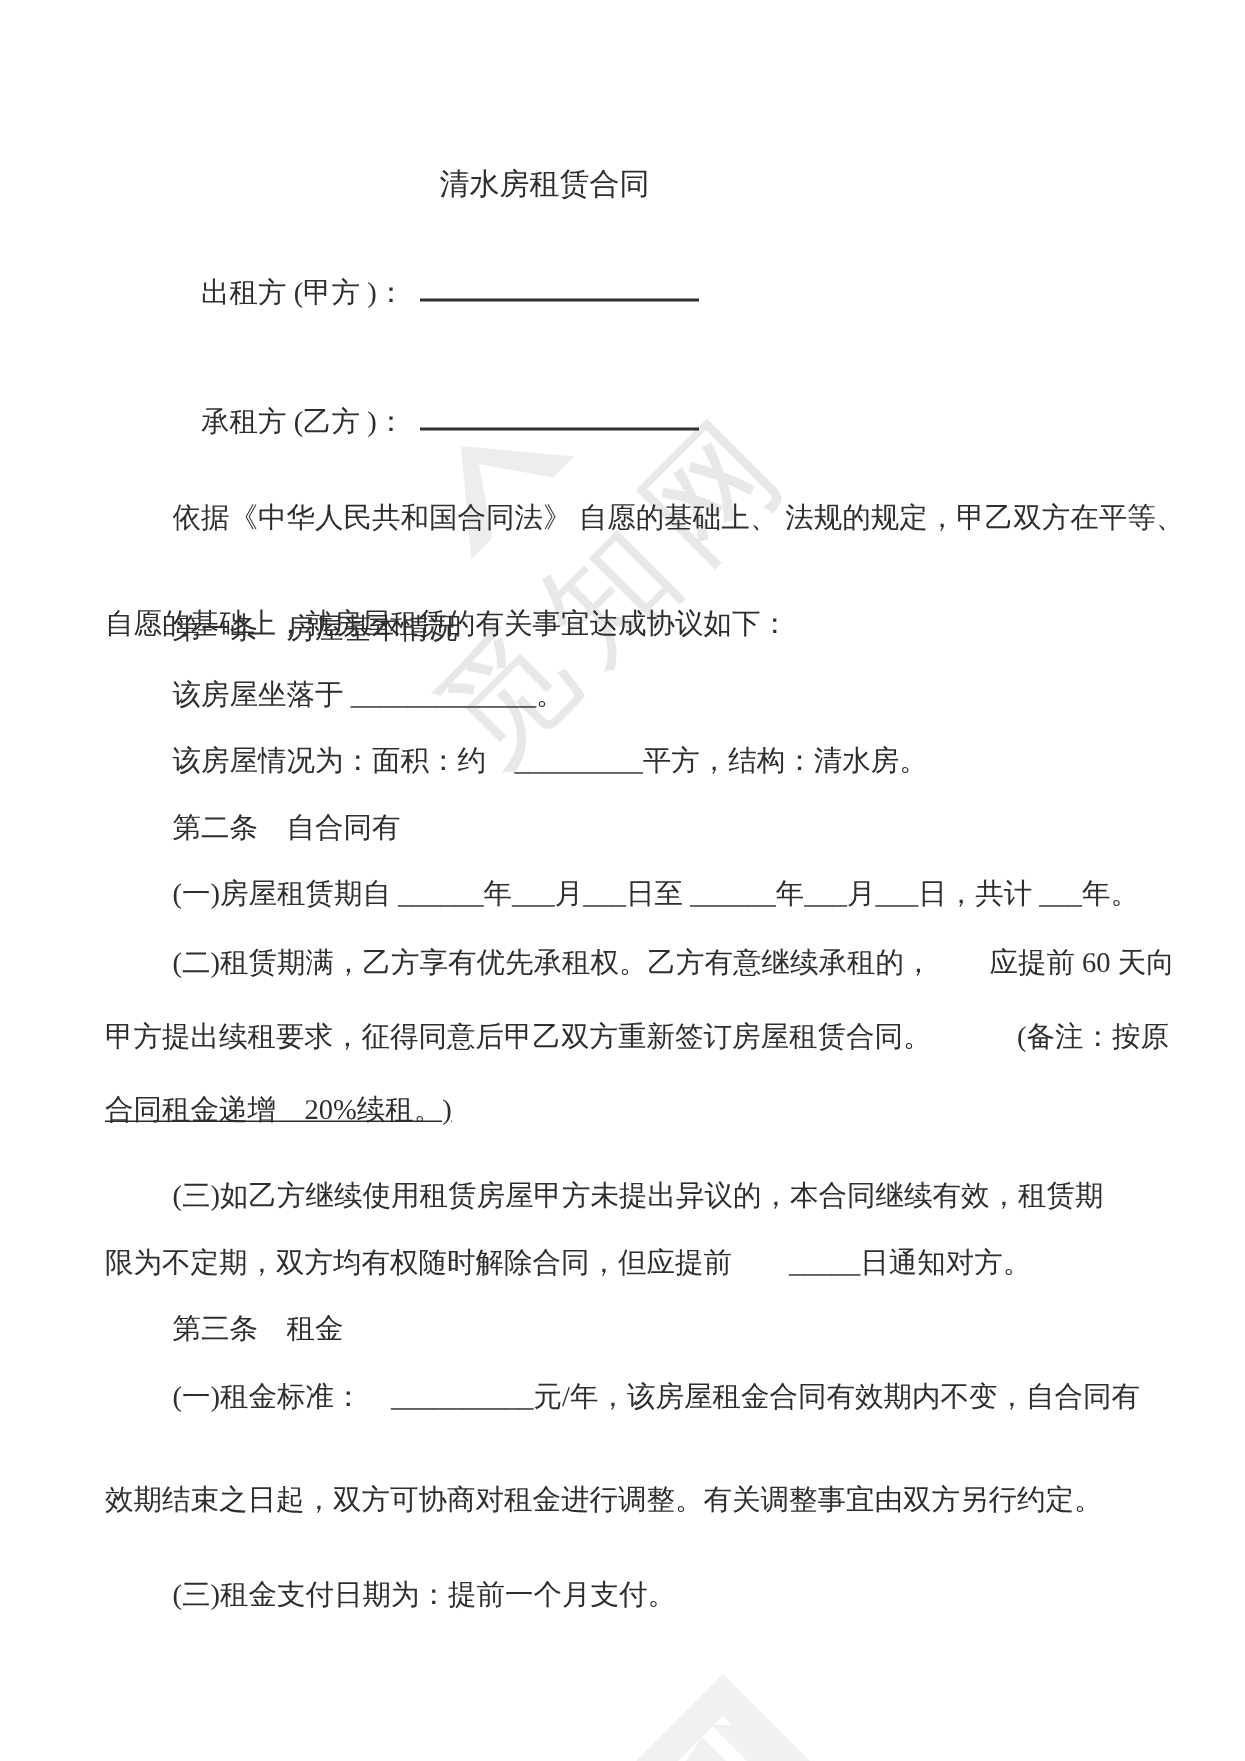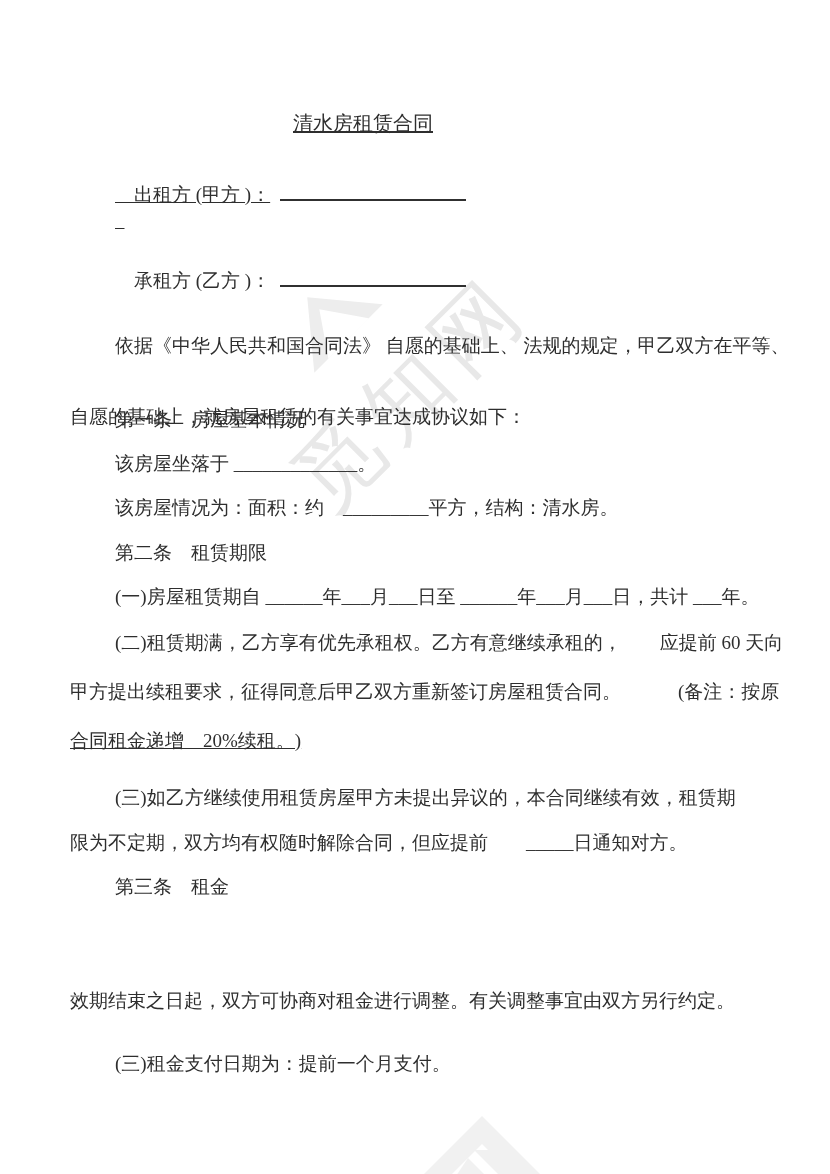--- a/index.html
+++ b/index.html
@@ -14,22 +14,22 @@
   .line{
     position:absolute;
     left:70px;
     font-size:19px;
     line-height:26px;
     white-space:pre;
     z-index:2;
     color:#2e2e2e;
   }
   .indent{padding-left:45px;}
-  .l-title{left:0;width:726px;text-align:center;font-size:20px;top:110px;padding-left:0;text-decoration:underline;}
-  .l-lessor{top:154px;text-decoration:underline;}
+  .l-title{left:0;width:726px;text-align:center;font-size:20px;top:110px;padding-left:0;}
+  .l-lessor{top:154px;}
   .l-lessee{top:240px;}
   .l-pre1{top:333px;}
   .l-pre2{top:363px;margin-top:41px;}
   .l-a1h{top:407px;}
   .l-a1l{top:451px;}
   .l-a1c{top:495px;}
   .l-a2h{top:540px;}
   .l-a2c1{top:584px;}
   .l-a2c2a{top:630px;}
   .l-a2c2b{top:679px;}
@@ -105,25 +105,26 @@
     <span>承租方 (乙方 )：</span><span class="blank-party"></span>
   </div>
 
   <div class="line l-pre1 indent">依据《中华人民共和国合同法》 自愿的基础上、 法规的规定，甲乙双方在平等、</div>
   <div class="line l-pre2">自愿的基础上，就房屋租赁的有关事宜达成协议如下：</div>
 
   <div class="line l-a1l indent">该房屋坐落于 _____________。</div>
   <div class="line l-a1h indent">第一条　房屋基本情况</div>
   <div class="line l-a1c indent">该房屋情况为：面积：约　_________平方，结构：清水房。</div>
 
-  <div class="line l-a2h indent">第二条　租赁期限</div>
+  <div class="line l-a2h indent">第二条　自合同有</div>
   <div class="line l-a2c1 indent">(一)房屋租赁期自 ______年___月___日至 ______年___月___日，共计 ___年。</div>
   <div class="line l-a2c2a indent">(二)租赁期满，乙方享有优先承租权。乙方有意继续承租的，　　应提前 60 天向</div>
   <div class="line l-a2c2b">甲方提出续租要求，征得同意后甲乙双方重新签订房屋租赁合同。　　　(备注：按原</div>
   <div class="line l-a2c2c">合同租金递增　20%续租。)</div>
   <div class="line l-a2c3a indent">(三)如乙方继续使用租赁房屋甲方未提出异议的，本合同继续有效，租赁期</div>
   <div class="line l-a2c3b">限为不定期，双方均有权随时解除合同，但应提前　　_____日通知对方。</div>
 
   <div class="line l-a3h indent">第三条　租金</div>
+  <div class="line l-a3c1a indent">(一)租金标准：　__________元/年，该房屋租金合同有效期内不变，自合同有</div>
   <div class="line l-a3c1b">效期结束之日起，双方可协商对租金进行调整。有关调整事宜由双方另行约定。</div>
   <div class="line l-a3c3 indent">(三)租金支付日期为：提前一个月支付。</div>
 
 </div>
 
 </body></html>

